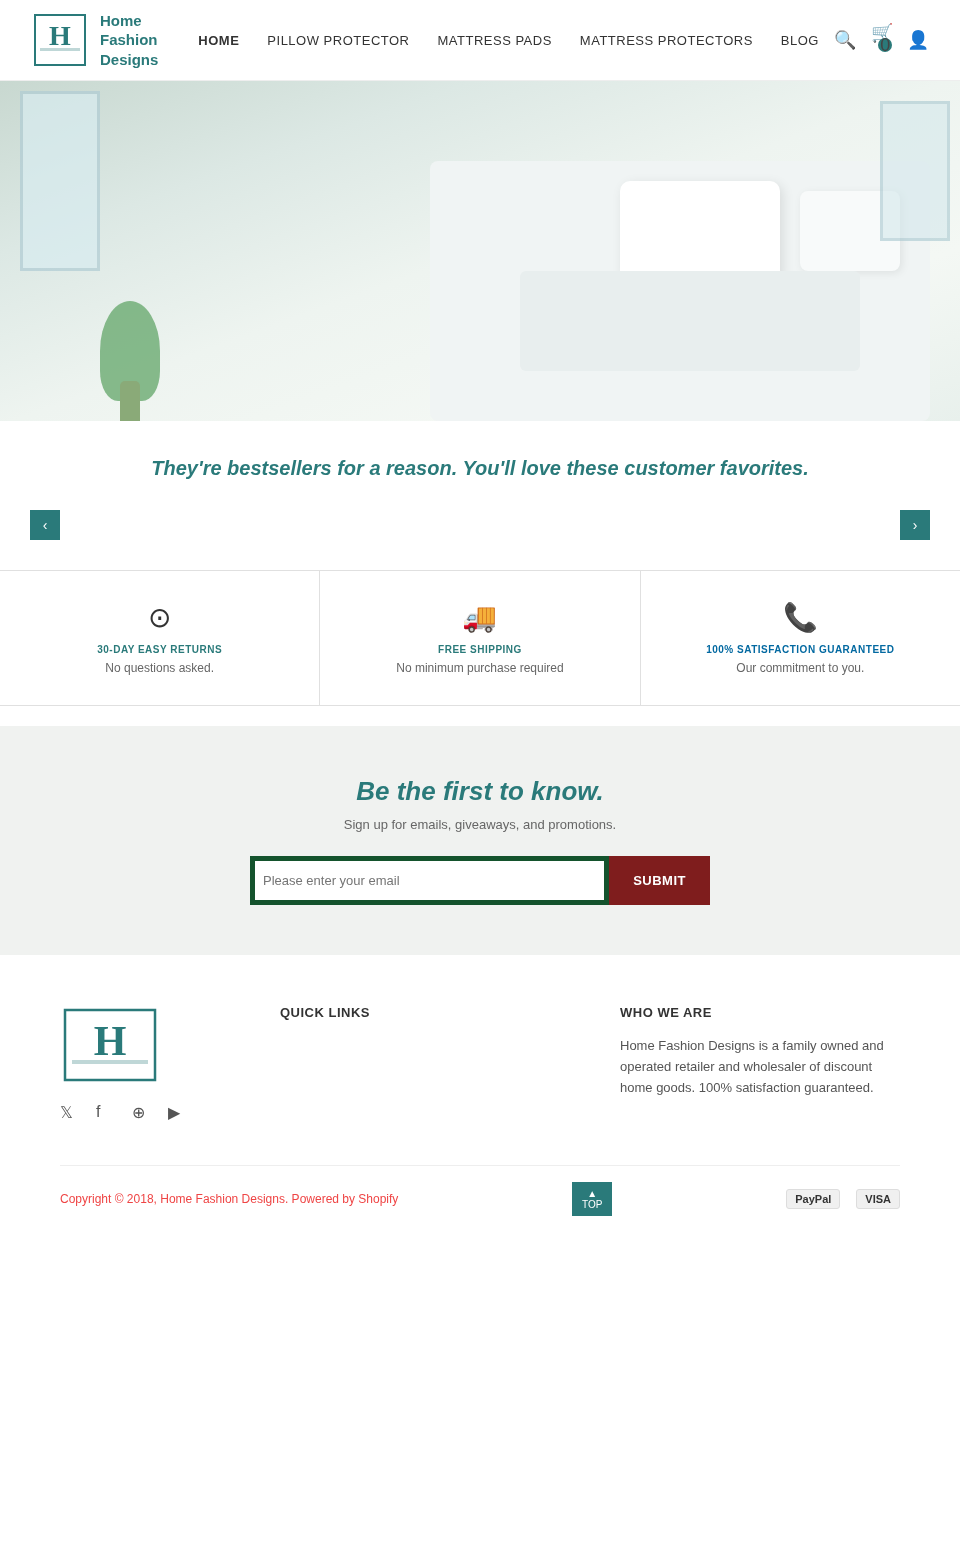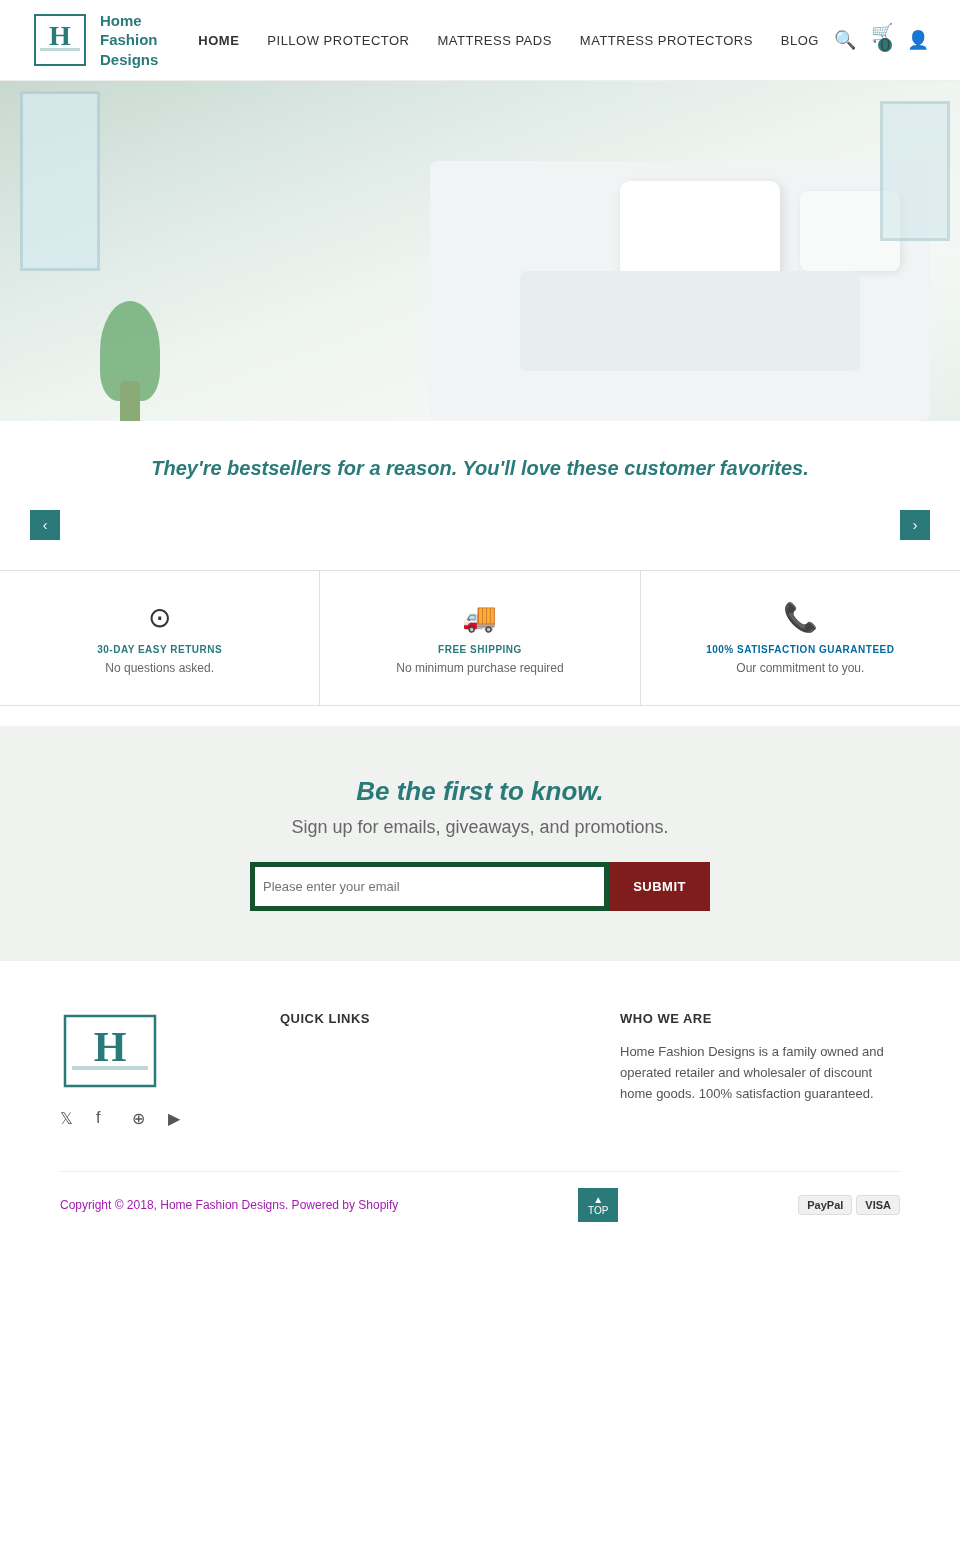--- a/index.html
+++ b/index.html
@@ -209,21 +209,21 @@
       padding: 50px 20px;
       text-align: center;
     }
     .newsletter h2 {
       font-style: italic;
       color: #2a7a7a;
       font-size: 26px;
       margin-bottom: 10px;
     }
     .newsletter p {
-      font-size: 18px;
+      font-size: 13px;
       color: #666;
       margin-bottom: 24px;
     }
     .newsletter-form {
       display: flex;
       justify-content: center;
       gap: 0;
       max-width: 460px;
       margin: 0 auto;
     }
@@ -302,25 +302,25 @@
     }
     .footer-bottom {
       border-top: 1px solid #eee;
       padding-top: 16px;
       display: flex;
       align-items: center;
       justify-content: space-between;
     }
     .footer-bottom p {
       font-size: 12px;
-      color: #a21caf;
+      color: #ef4444;
     }
     .payment-icons {
       display: flex;
-      gap: 4px;
+      gap: 16px;
       align-items: center;
     }
     .payment-icon {
       background: #f0f0f0;
       border: 1px solid #ddd;
       border-radius: 3px;
       padding: 3px 8px;
       font-size: 11px;
       font-weight: bold;
       color: #333;

